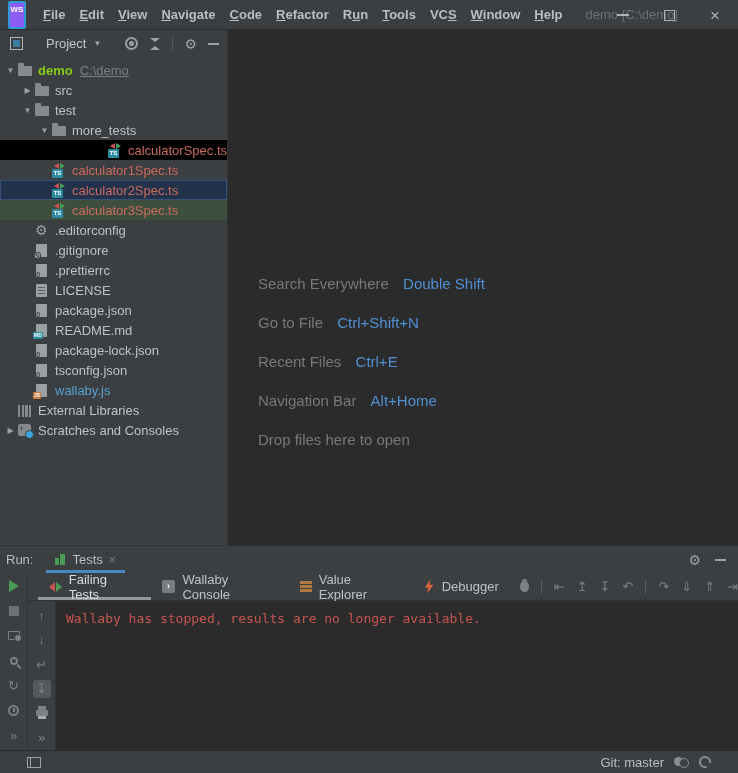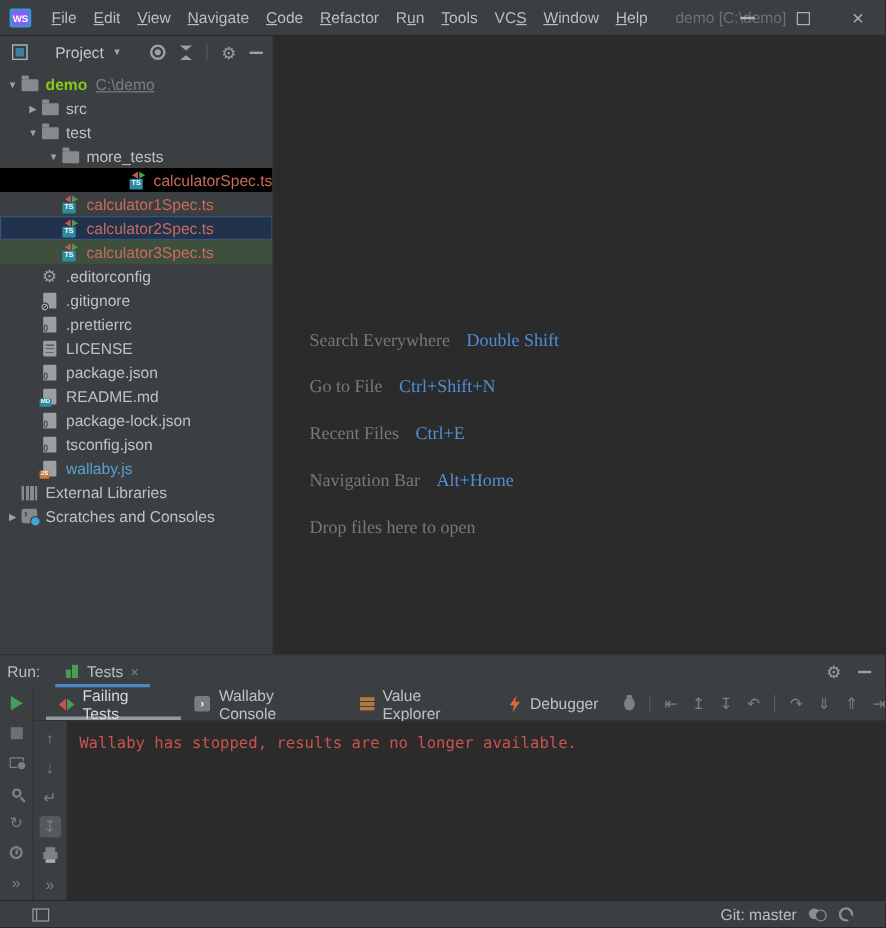--- a/index.html
+++ b/index.html
@@ -9,25 +9,25 @@
     font-family:"Liberation Sans", sans-serif; font-size:13px; color:#bbbdbf;
     background:#2b2b2b;
   }
   
   .titlebar {
     position:absolute; top:0; left:0; right:0; height:30px;
     background:#3c3f41; border-bottom:1px solid #2c2c2c;
     display:flex; align-items:center;
   }
   .wslogo {
-    width:18px; height:16px; margin:0 10px 0 8px; flex-shrink:0;
+    width:18px; height:28px; margin:0 10px 0 8px; flex-shrink:0;
     background:#8b5cf6; border:2px solid #2e9bd6; border-radius:2px;
     color:#fff; font-size:8px; font-weight:bold; line-height:14px; text-align:center;
   }
-  .menu { padding:0 7px; color:#bbbdbf; cursor:default; }
+  .menu { padding:0 7px; color:#bbbdbf; cursor:default;font-weight:bold; }
   .menu u { text-decoration:underline; }
   .win-title { color:#6e7173; margin-left:16px; }
   .wctrls { position:absolute; right:0; top:0; height:30px; display:flex; }
   .wbtn { width:46px; height:30px; display:flex; align-items:center; justify-content:center; }
   .wmin-i { width:12px; height:2px; background:#b0b3b5; }
   .wmax-i { width:11px; height:11px; border:1px solid #b0b3b5; }
   .wclose-i { color:#b0b3b5; font-size:17px; line-height:17px; }
   
   .project-panel {
     position:absolute; top:30px; left:0; width:228px; height:515px;
@@ -83,21 +83,21 @@
   .ifile.fjs::after { content:"JS"; position:absolute; left:-3px; bottom:-2px; background:#c77b40; color:#fff;
     font-size:5px; font-weight:bold; padding:1px; line-height:5px; border-radius:1px; }
   .ilib { width:13px; height:12px; margin-top:1px;
     background:linear-gradient(90deg,#848a8e 0 2px,transparent 2px 4px,#848a8e 4px 6px,transparent 6px 7px,#848a8e 7px 10px,transparent 10px 11px,#848a8e 11px 13px); }
   .iscratch { position:relative; width:13px; height:12px; background:#848a8e; border-radius:2px; }
   .iscratch::before { content:"›"; position:absolute; left:2px; top:-1px; color:#3c3f41; font-size:9px; font-weight:bold; }
   .iscratch::after { content:""; position:absolute; right:-3px; bottom:-3px; width:7px; height:7px;
     background:#3aa7e0; border-radius:50%; border:1px solid #3c3f41; }
   
   .editor { position:absolute; top:30px; left:228px; right:0; height:515px; background:#2b2b2b; }
-  .shortcuts { position:absolute; left:30px; top:243px;font-family:Liberation Serif, serif; }
+  .shortcuts { position:absolute; left:30px; top:243px; }
   .sc-row { line-height:22px; margin-bottom:17px; font-size:15px; }
   .sc-label { color:#787878; }
   .sc-keys { color:#4f8fd3; margin-left:10px; }
   
   .run-panel { position:absolute; top:545px; left:0; width:738px; height:205px;
     background:#3c3f41; border-top:1px solid #323232; display:flex; flex-direction:column; }
   .run-header { height:27px; display:flex; align-items:center; flex-shrink:0; }
   .run-label { margin-left:6px; color:#bbbdbf; }
   .run-tab { height:100%; display:flex; align-items:center; gap:6px; padding:0 9px; margin-left:13px;
     box-shadow:inset 0 -3px 0 #4a88c7; }

